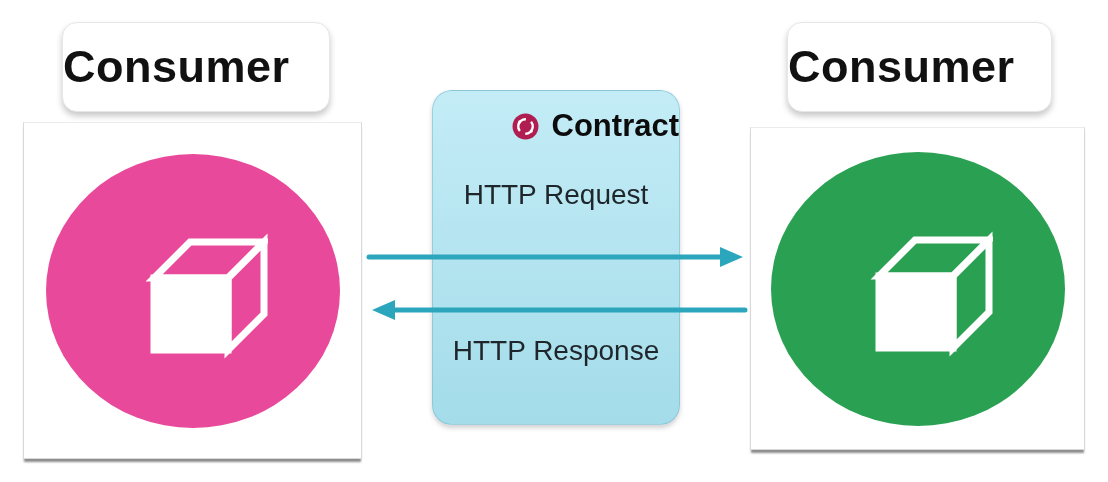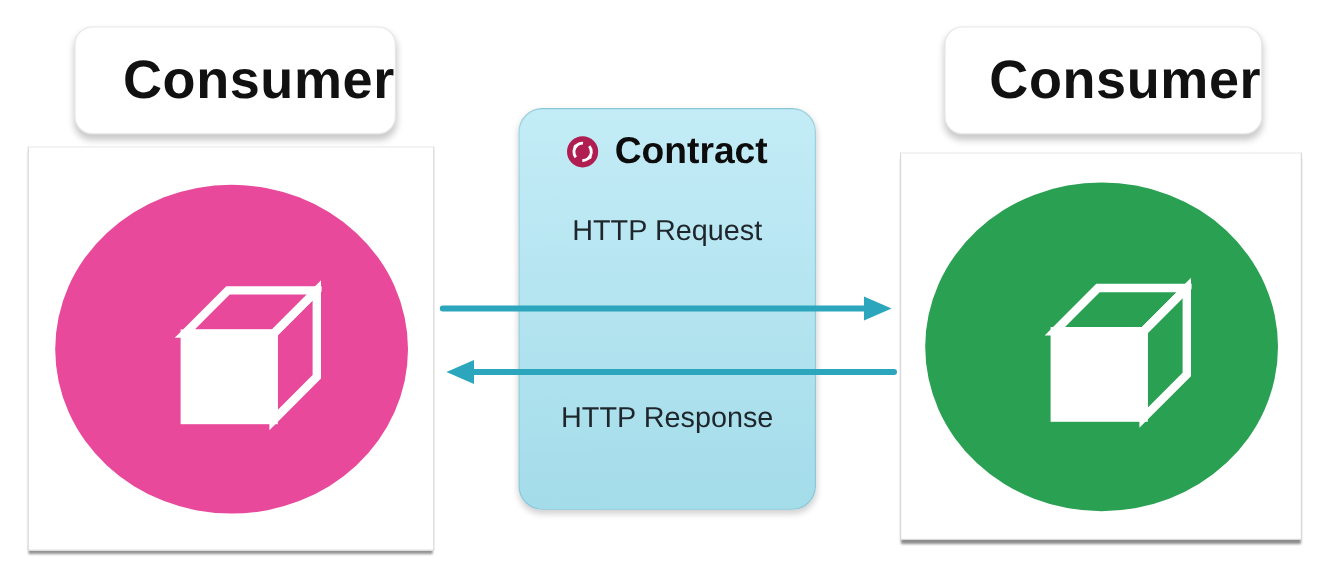--- a/index.html
+++ b/index.html
@@ -20,21 +20,21 @@
   .pill {
     position: absolute;
     top: 22px;
     height: 88px;
     background: #ffffff;
     border: 1px solid #e6e6e6;
     border-radius: 15px;
     box-shadow: 0 4px 6px rgba(0,0,0,0.22);
     display: flex;
     align-items: center;
-    justify-content: flex-end;
+    justify-content: flex-start;
     z-index: 4;
   }
   .pill span {
     font-size: 45px;
     font-weight: bold;
     color: #111111;
     letter-spacing: 0.5px;
   }
   .consumer-pill { left: 62px;  width: 266px; }
   .provider-pill { left: 787px; width: 263px; }
@@ -82,34 +82,34 @@
     box-shadow: 0 3px 5px rgba(0,0,0,0.18);
     z-index: 2;
   }
   .contract-header {
     position: absolute;
     top: 17px;
     left: 0;
     width: 100%;
     display: flex;
     align-items: center;
-    justify-content: center;
+    justify-content: flex-end;
     gap: 13px;
   }
   .contract-title {
     font-size: 31px;
     font-weight: bold;
     color: #0c0c0c;
   }
   .http-label {
     position: absolute;
     left: 0;
     width: 100%;
     text-align: center;
-    font-size: 24px;
+    font-size: 28px;
     font-weight: 400;
     color: var(--text-dark, #1f262b);
     white-space: nowrap;
   }
   .request-label  { top: 88px;  }
   .response-label { top: 244px; }
 
   
   .arrows {
     position: absolute;

